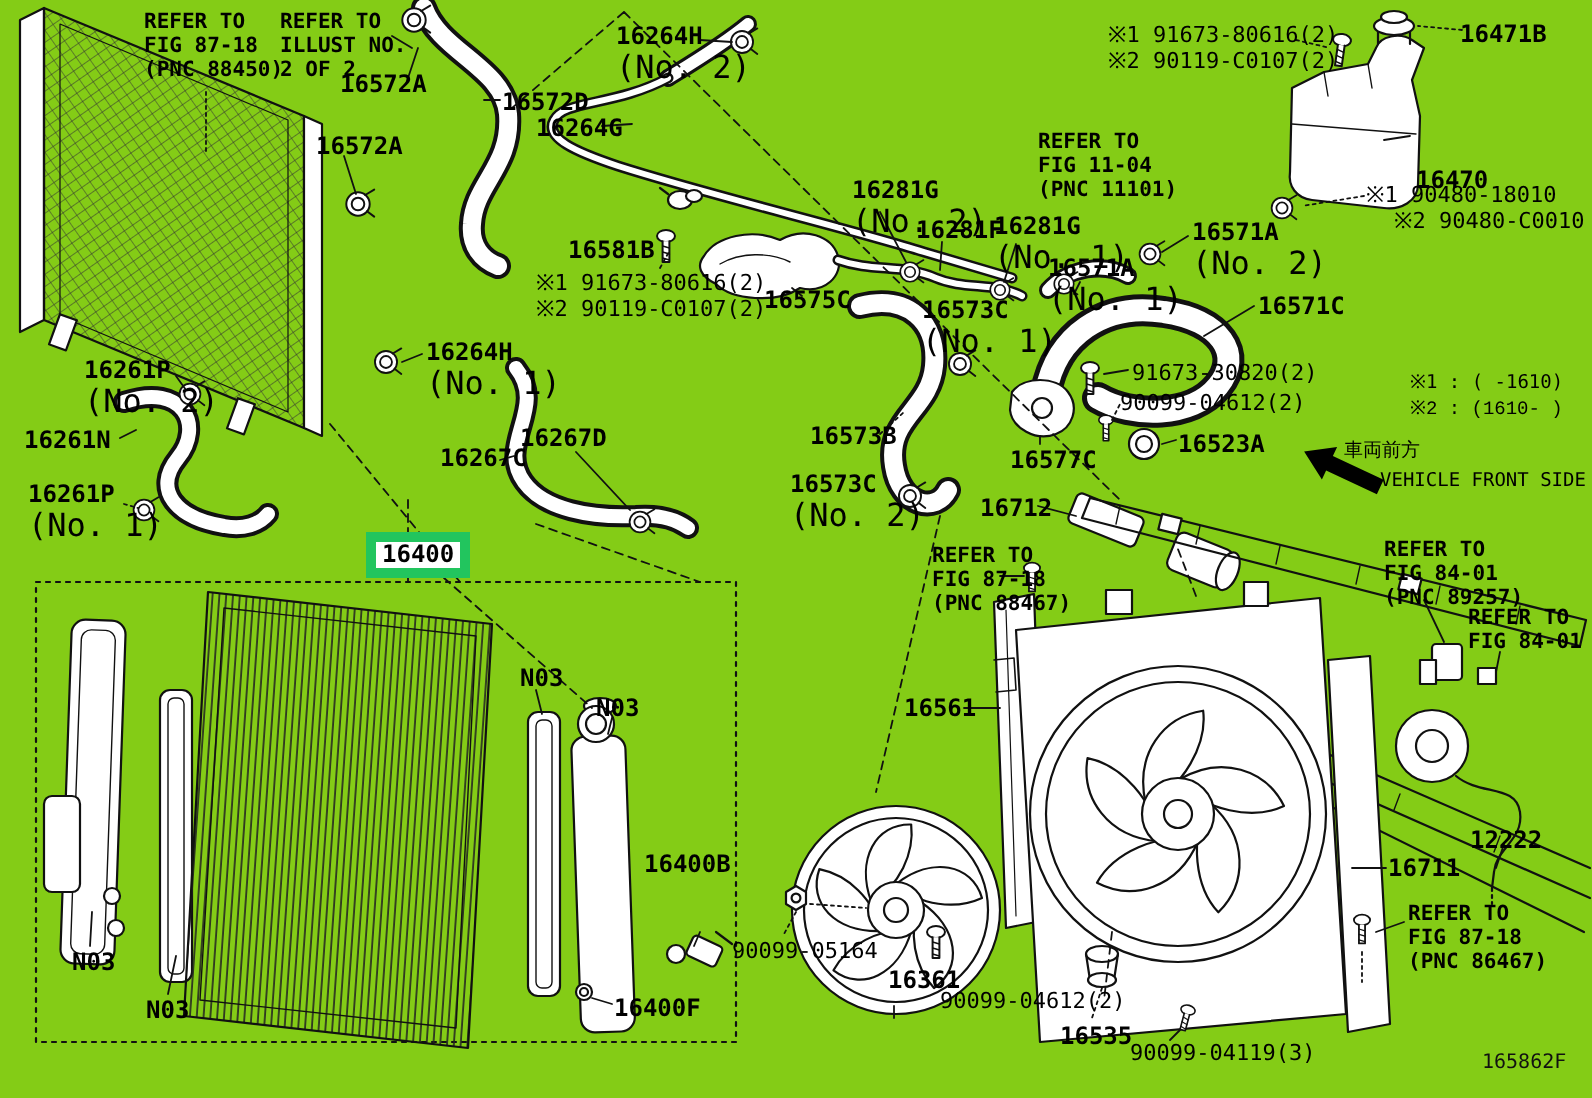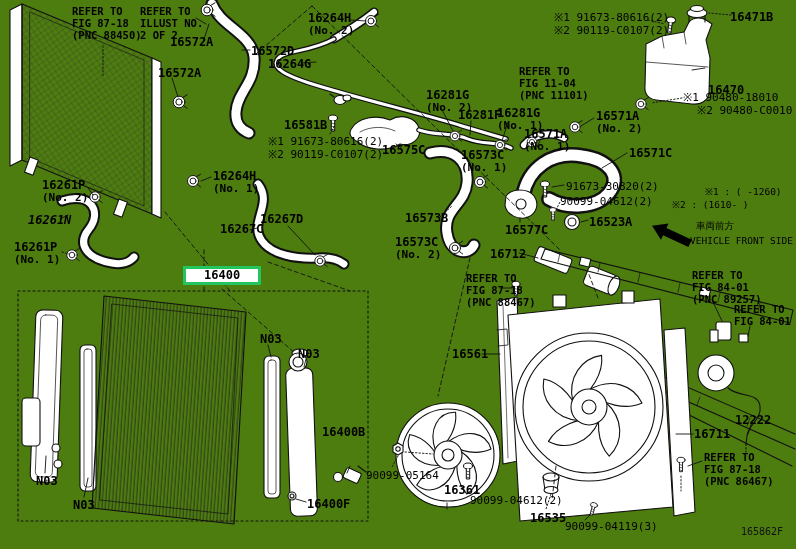--- a/index.html
+++ b/index.html
@@ -1,26 +1,26 @@
 <!DOCTYPE html>
 <html><head>
 <meta charset="utf-8">
 <style>
   html,body{margin:0;padding:0;background:#fff;}
-  .stage{position:relative;width:796px;height:549px;background:#4d7c0f;overflow:hidden;
+  .stage{position:relative;width:796px;height:549px;background:#84cc16;overflow:hidden;
          font-family:"DejaVu Sans Mono","Liberation Mono",monospace;}
   svg.art{position:absolute;left:0;top:0;}
   #labels{position:absolute;left:0;top:0;width:796px;height:549px;}
   .lbl{position:absolute;font:11px/1.12 "DejaVu Sans Mono","Liberation Mono",monospace;
        color:#000;white-space:nowrap;}
   .lbl.b{font-weight:bold;font-size:12px;}
   .lbl.ref{font-weight:bold;font-size:10.5px;}
   .lbl.sm{font-size:9.5px;}
-  .lbl .sub{font-weight:bold;font-size:11px;}
-  .lbl.hibox{border:3px solid #22c55e;padding:0 18px;background:#fff;}
+  .lbl .sub{font-weight:normal;font-size:16px;}
+  .lbl.hibox{border:5px solid #22c55e;padding:0 3px;background:#fff;}
   .note{position:absolute;left:4px;top:535px;font:9.5px "DejaVu Sans Mono","Liberation Mono",monospace;color:#111;white-space:nowrap;}
   .figcode{position:absolute;left:741px;top:526px;font:10px "DejaVu Sans Mono","Liberation Mono",monospace;color:#111;}
 </style>
 </head>
 <body>
 
 <div class="stage">
 
 <svg class="art" width="796" height="549" viewBox="0 0 796 549">
   <defs>
@@ -369,26 +369,26 @@
       <div class="lbl" style="left: 566px; top: 181px;">
         <div>91673-30820(2)</div>
       </div>
       <div class="lbl" style="left: 560px; top: 196px;">
         <div>90099-04612(2)</div>
       </div>
       <div class="lbl b" style="left: 589px; top: 216px;">
         <div>16523A</div>
       </div>
       <div class="lbl sm" style="left: 705px; top: 187px;">
-        <div>※1 : ( -1260)</div>
-      </div>
-      <div class="lbl sm" style="left: 672px; top: 200px;">
+        <div>※1 : ( -1610)</div>
+      </div>
+      <div class="lbl sm" style="left: 705px; top: 200px; font-family: Liberation Mono, monospace;">
         <div>※2 : (1610- )</div>
       </div>
-      <div class="lbl sm" style="left: 696px; top: 221px;">
+      <div class="lbl sm" style="left: 672px; top: 221px; font-family: Liberation Mono, monospace;">
         <div>車両前方</div>
       </div>
       <div class="lbl sm" style="left: 690px; top: 236px;">
         <div>VEHICLE FRONT SIDE</div>
       </div>
       <div class="lbl b" style="left: 405px; top: 212px;">
         <div>16573B</div>
       </div>
       <div class="lbl b" style="left: 395px; top: 236px;">
         <div>16573C</div>
@@ -444,21 +444,21 @@
       <div class="lbl b" style="left: 530px; top: 512px;">
         <div>16535</div>
       </div>
       <div class="lbl" style="left: 565px; top: 521px;">
         <div>90099-04119(3)</div>
       </div>
       <div class="lbl b" style="left: 42px; top: 179px;">
         <div>16261P</div>
         <div class="sub">(No. 2)</div>
       </div>
-      <div class="lbl b" style="left: 28px; top: 214px; font-style: italic;">
+      <div class="lbl b" style="left: 12px; top: 214px;">
         <div>16261N</div>
       </div>
       <div class="lbl b" style="left: 14px; top: 241px;">
         <div>16261P</div>
         <div class="sub">(No. 1)</div>
       </div>
       <div class="lbl b" style="left: 213px; top: 170px;">
         <div>16264H</div>
         <div class="sub">(No. 1)</div>
       </div>

